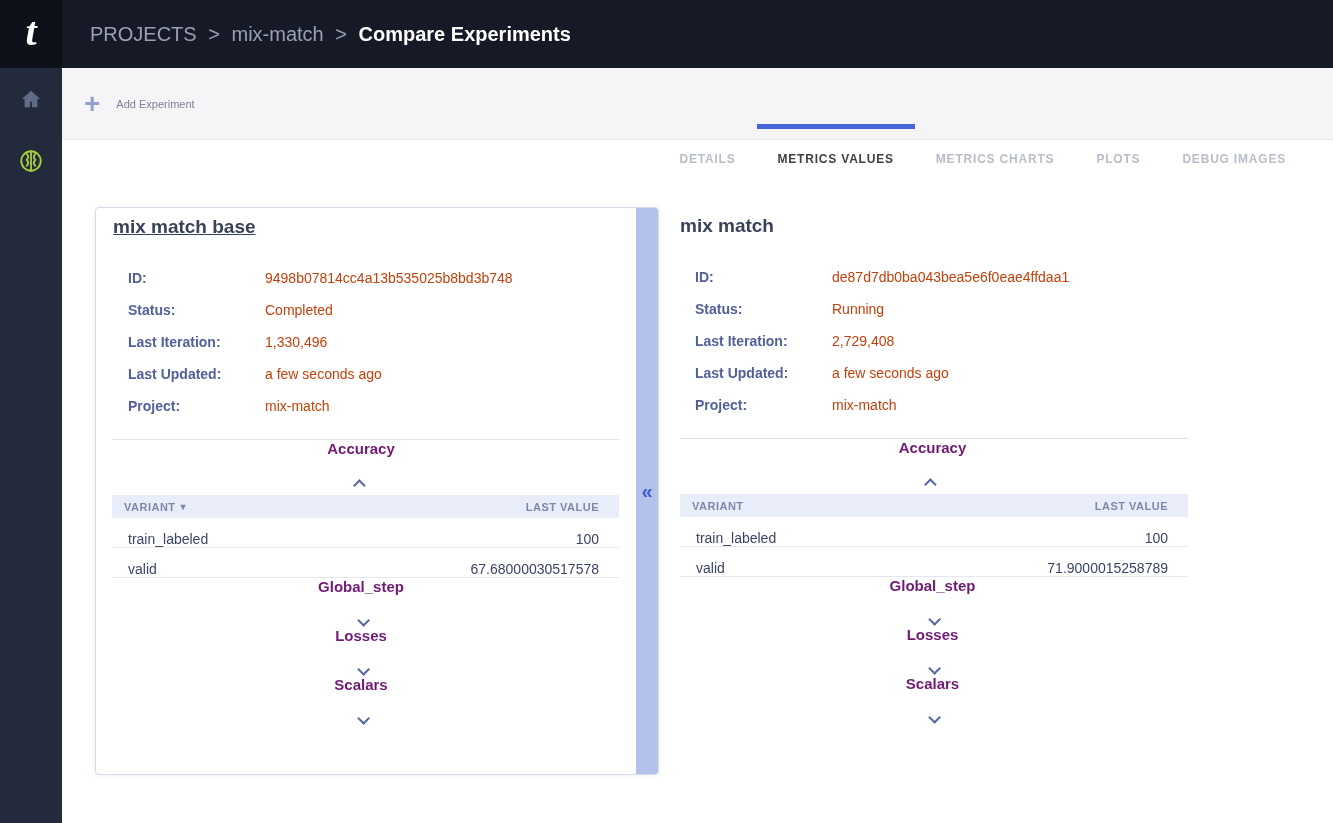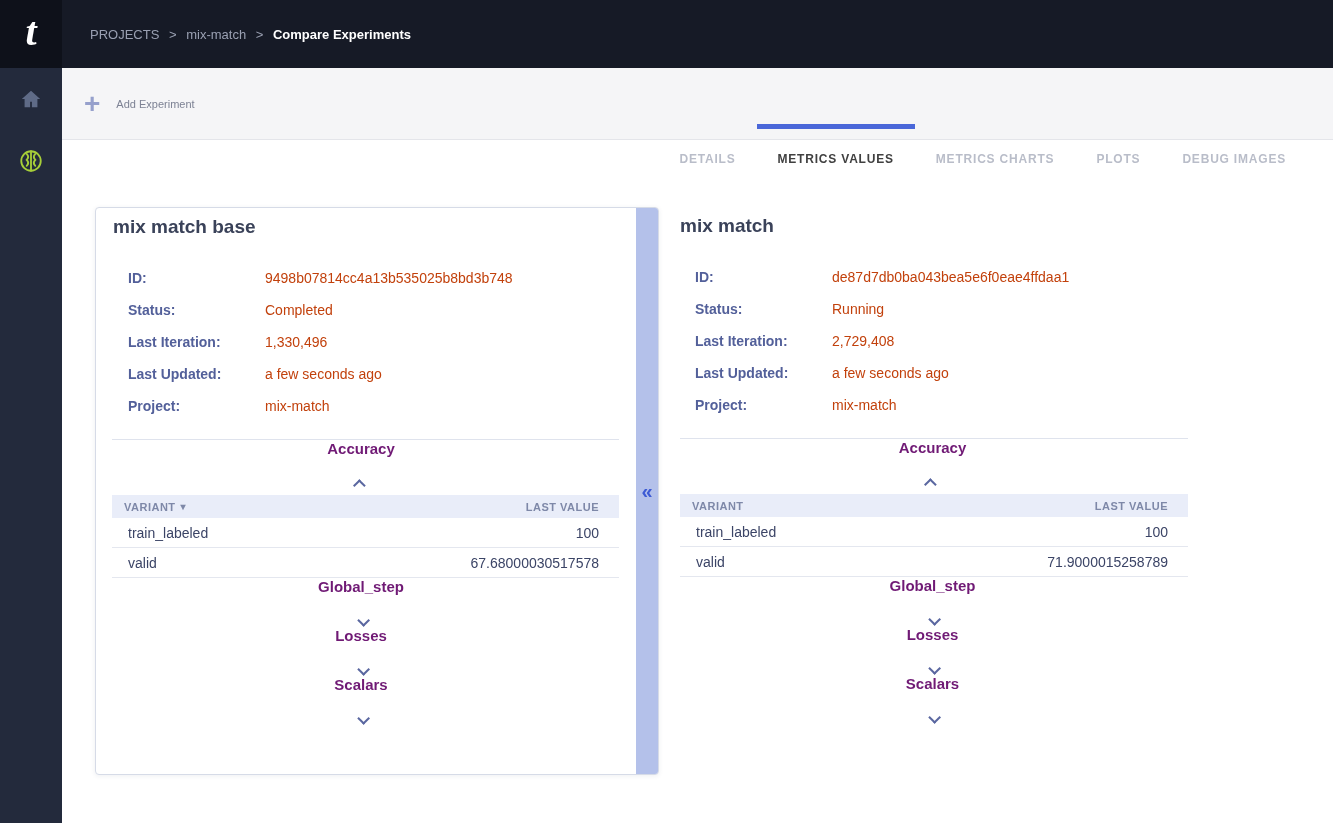--- a/index.html
+++ b/index.html
@@ -19,21 +19,21 @@
   }
   .logo-cell {
     width:62px; height:68px; background:#0e111a;
     display:flex; align-items:center; justify-content:center; cursor:pointer;
   }
   .logo-t {
     color:#ffffff; font-family:"Liberation Serif", serif;
     font-style:italic; font-weight:bold; font-size:40px; line-height:1;
     transform:translateY(-2px);
   }
-  .breadcrumb { margin-left:28px; font-size:13px; color:#9aa0b2; }
+  .breadcrumb { margin-left:28px; font-size:20px; color:#9aa0b2; }
   .breadcrumb span { margin-right:6px; }
   .crumb-link { cursor:pointer; }
   .crumb-current { color:#ffffff; font-weight:bold; }
 
   
   .sidebar {
     position:absolute; top:68px; left:0; width:62px; height:755px;
     background:#232a3c; z-index:15;
   }
   .side-item {
@@ -75,21 +75,21 @@
     left:95px; width:564px; height:568px;
     border:1px solid #d6dbe7; border-radius:4px;
     box-shadow:0 1px 5px rgba(40,50,90,0.08);
   }
   .panel.plain { left:680px; width:508px; }
 
   .panel-title {
     font-size:19px; font-weight:bold; color:#3a4259;
     padding-top:7px; line-height:23px;
   }
-  .panel.card  .panel-title { padding-left:17px; }
+  .panel.card  .panel-title { padding-left:17px;text-decoration:underline; }
   .panel.plain .panel-title { padding-left:0; }
 
   .fields { margin-top:24px; }
   .panel.card  .fields { margin-left:32px; }
   .panel.plain .fields { margin-left:15px; }
   .field-row { display:flex; height:32px; align-items:center; font-size:14px; }
   .field-label { width:137px; font-weight:bold; color:#53609a; flex:none; }
   .field-value { color:#c2410c;text-align:center; }
 
   .divider { margin-top:17px; border-top:1px solid #dfe3ed; }
@@ -118,21 +118,21 @@
   .panel.plain .mtable { margin-left:0; margin-right:0; }
   .mt-head {
     height:23px; background:#e9edf9;
     display:flex; align-items:center; justify-content:space-between;
     font-size:11px; font-weight:bold; letter-spacing:0.5px; color:#7e88a8;
     padding:0 20px 0 12px;
   }
   .mt-h-left { display:flex; align-items:center; gap:5px; }
   .sort { font-size:10px; color:#7e88a8; }
   .mt-row {
-    height:30px; display:flex; align-items:center; justify-content:space-between;
+    height:30px; display:flex; align-items:flex-end; justify-content:space-between;
     padding:0 20px 0 16px; border-bottom:1px solid #e4e7ef; color:#3b4466;
   }
 
   
   .vscrollbar {
     position:absolute; top:0; right:0; width:22px; height:100%;
     background:#b4c1ea; border-radius:0 3px 3px 0; cursor:pointer;
   }
   .collapse-btn {
     position:absolute; top:269px; right:-1px; width:24px; height:28px;

